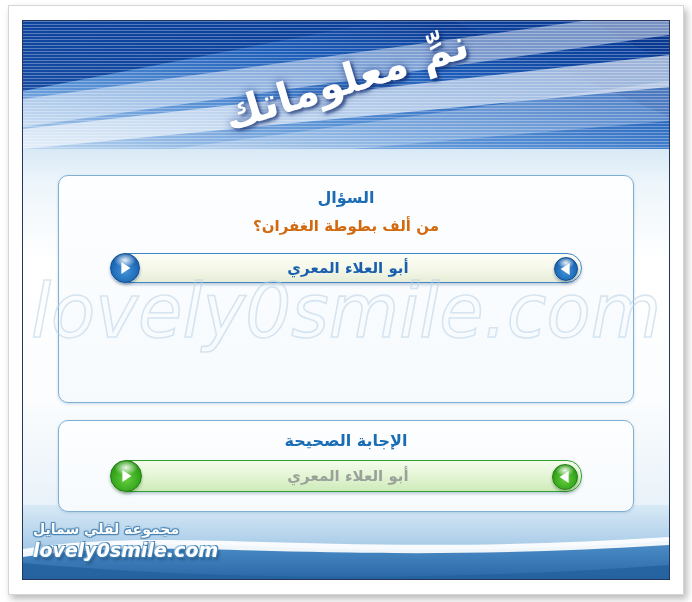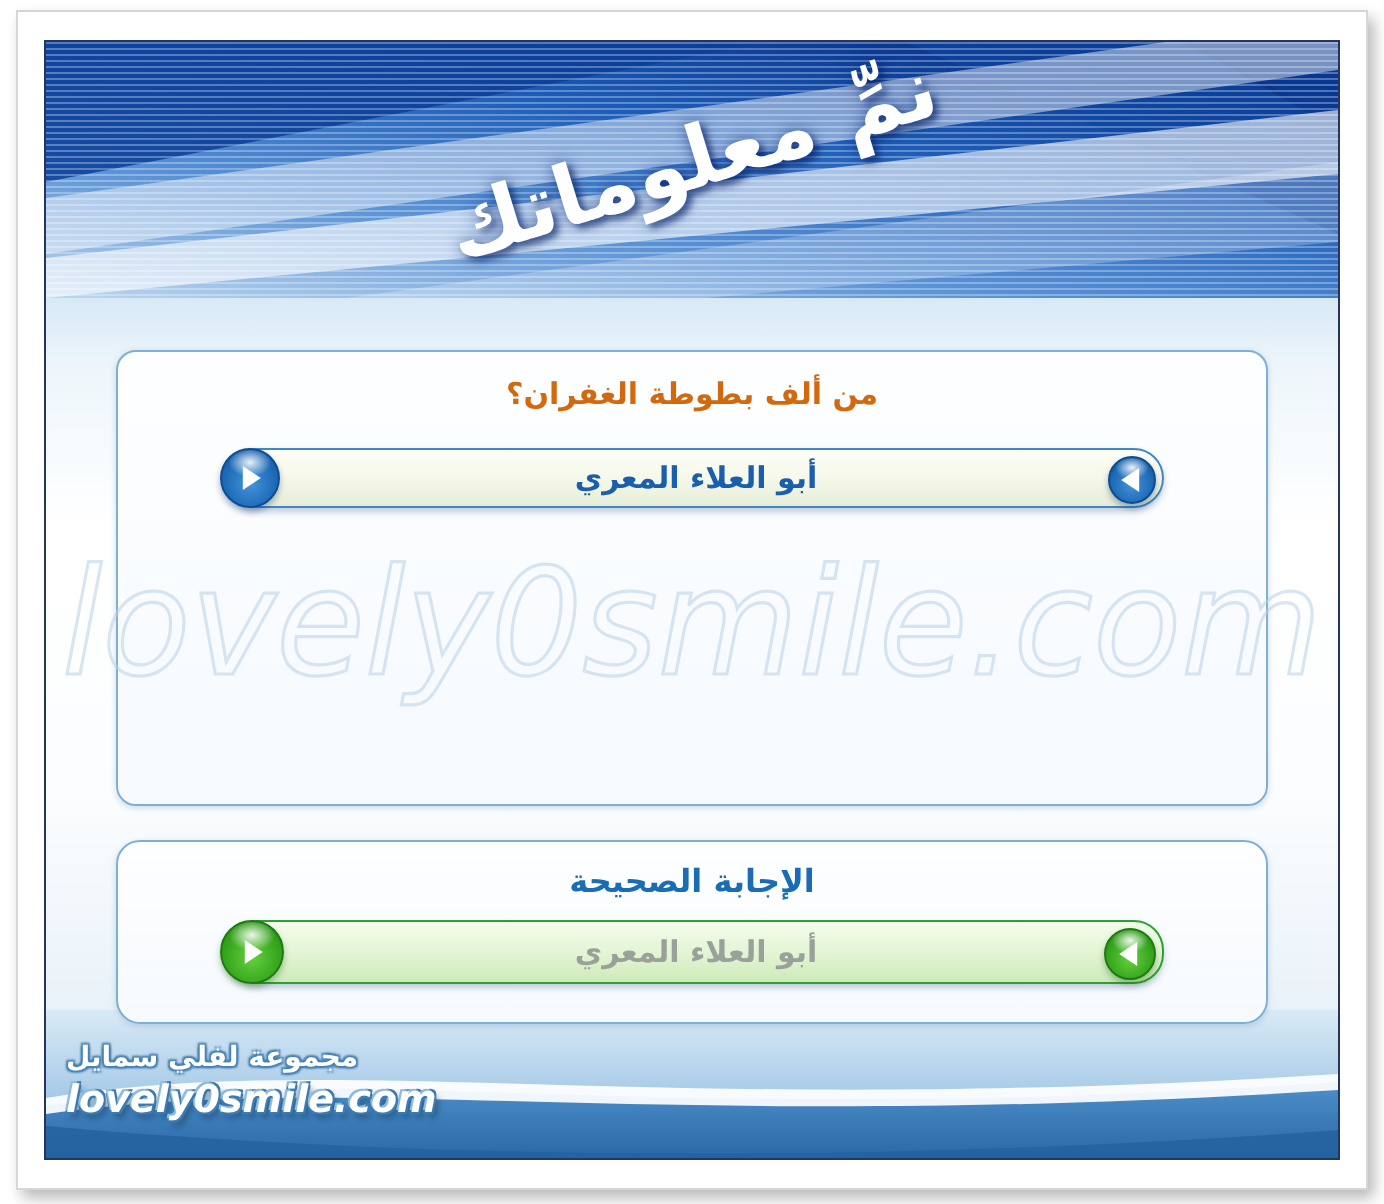--- a/index.html
+++ b/index.html
@@ -27,21 +27,21 @@
   
   .mid-bg{position:absolute;left:0;right:0;top:128px;bottom:74px;z-index:0;
      background:linear-gradient(180deg,#d8e9f6 0%,#eef6fb 10%,#ffffff 32%,#fbfdfe 70%,#e9f2f9 100%);}
   .cards{position:absolute;left:0;right:0;top:128px;z-index:3;}
 
   
   .card{box-sizing:border-box;margin:0 35px;border:1px solid #7fb0d4;border-radius:10px;
         background:linear-gradient(180deg,#fdfeff 0%,#f6fafd 100%);
         box-shadow:0 1px 3px rgba(110,155,190,.35);}
   .question-card{margin-top:26px;height:228px;padding-top:12px;}
-  .answer-card{margin-top:17px;height:92px;padding-top:10px;border-radius:12px;}
+  .answer-card{margin-top:17px;height:92px;padding-top:10px;}
   .card-title{margin:0 0 10px;text-align:center;font-size:16px;font-weight:bold;color:#1a6db5;}
   .question-text{margin:0 0 18px;text-align:center;font-size:15px;font-weight:bold;color:#d2690f;}
 
   
   .option-row{position:relative;width:472px;height:30px;margin:0 auto 10px;direction:ltr;cursor:pointer;}
   .option-row.tall{height:32px;margin-bottom:0;}
   .pill{position:absolute;left:4px;right:0;top:0;bottom:0;border-radius:15px;
         background:linear-gradient(180deg,#fdfef6 0%,#f4f7e8 55%,#e7edd8 100%);
         border:1px solid #4187c6;box-shadow:0 2px 3px rgba(60,100,140,.30);}
   .pill-label{display:block;text-align:center;line-height:28px;font-size:15px;font-weight:bold;color:#1a5fae;}
@@ -105,20 +105,21 @@
         </svg>
         <div class="scanlines"></div>
         <div class="calligraphy">نمِّ معلوماتك</div>
       </div>
 
       <div class="mid-bg"></div>
 
       <div class="cards">
 
         <section class="card question-card" dir="rtl">
+          <h2 class="card-title">السؤال</h2>
           <p class="question-text">من ألف بطوطة الغفران؟</p>
 
           <div class="option-row">
             <span class="pill">
               <span class="pill-label">أبو العلاء المعري</span>
               <span class="circle-btn small blue">
                   <i class="tri left"></i>
                 </span>
             </span>
             <span class="circle-btn big blue">

